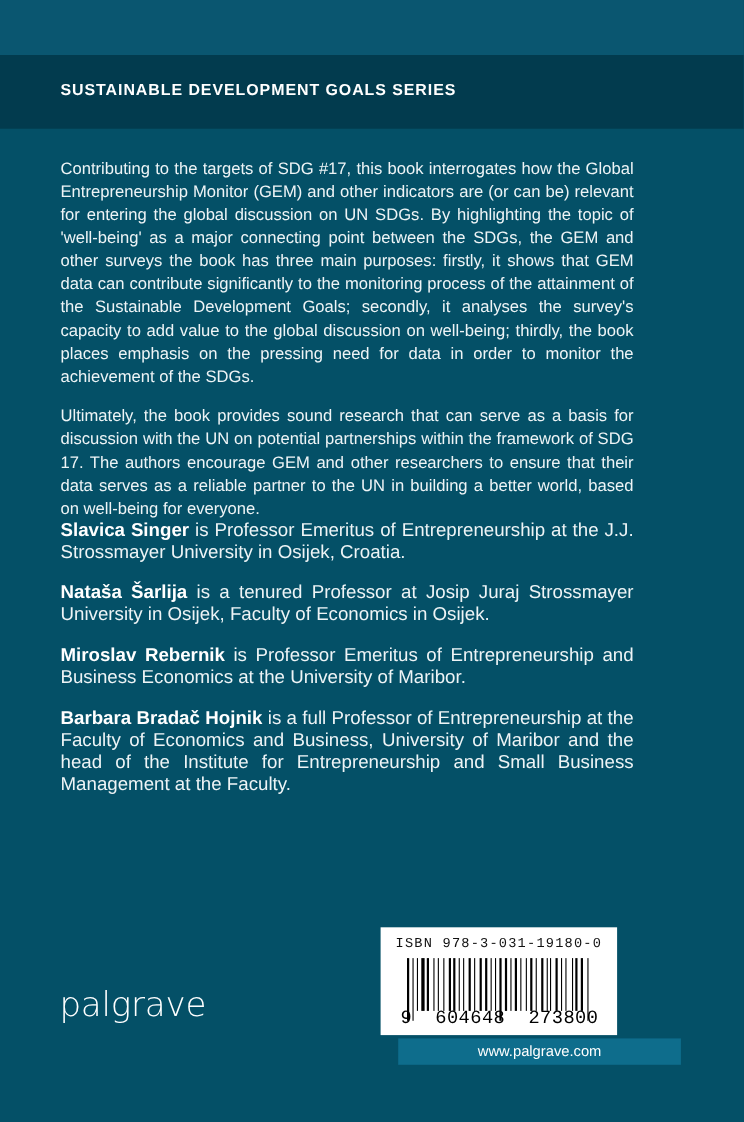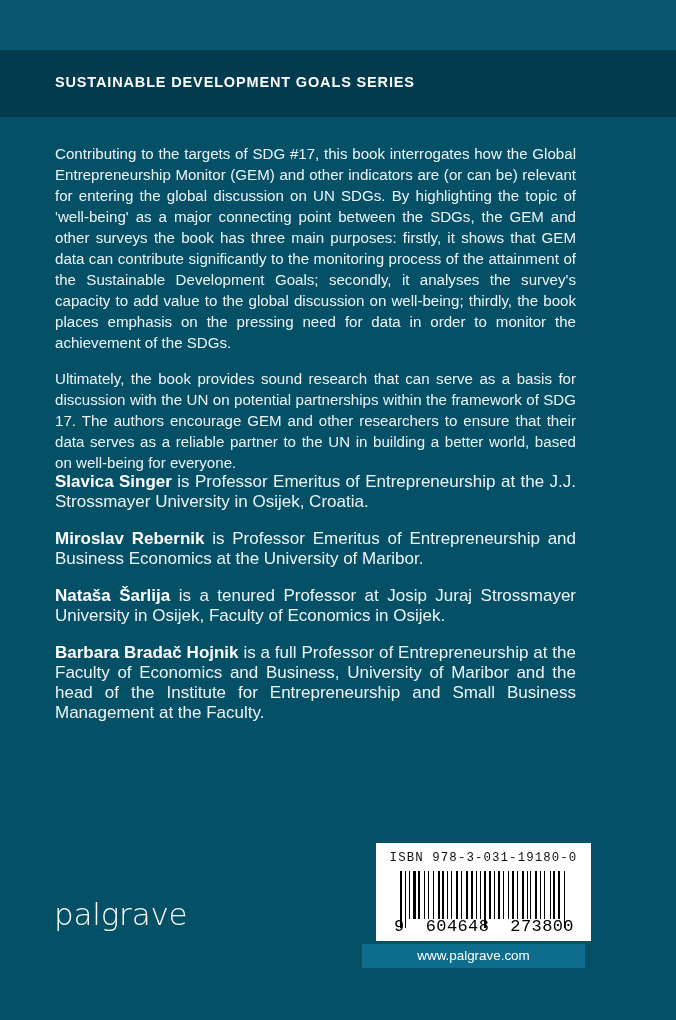--- a/index.html
+++ b/index.html
@@ -103,21 +103,21 @@
     font-size: 31px;
     line-height: 33px;
     font-weight: 300;
     letter-spacing: -0.2px;
     font-family: "DejaVu Sans", sans-serif;
   }
 
   
   .barcode-box {
     position: absolute;
-    left: 376px;
+    left: 346px;
     top: 843px;
     width: 215px;
     height: 98px;
     background: #ffffff;
   }
   .isbn-text {
     position: absolute;
     top: 8px;
     left: 0;
     width: 215px;
@@ -153,21 +153,21 @@
     font-size: 17px;
     letter-spacing: 0.4px;
     color: #000000;
     display: flex;
     justify-content: space-between;
   }
   .url-band {
     position: absolute;
     left: 362px;
     top: 944px;
-    width: 223px;
+    width: 257px;
     height: 24px;
     background: #0e6d8c;
   }
   .url-band span {
     display: block;
     text-align: center;
     line-height: 24px;
     font-size: 13.4px;
     color: #ffffff;
     font-family: "Liberation Sans", sans-serif;
@@ -186,24 +186,24 @@
   <div class="body-area">
     <p class="blurb">Contributing to the targets of SDG #17, this book interrogates how the Global Entrepreneurship Monitor (GEM) and other indicators are (or can be) relevant for entering the global discussion on UN SDGs. By highlighting the topic of 'well-being' as a major connecting point between the SDGs, the GEM and other surveys the book has three main purposes: firstly, it shows that GEM data can contribute significantly to the monitoring process of the attainment of the Sustainable Development Goals; secondly, it analyses the survey's capacity to add value to the global discussion on well-being; thirdly, the book places emphasis on the pressing need for data in order to monitor the achievement of the SDGs.</p>
     <p class="blurb">Ultimately, the book provides sound research that can serve as a basis for discussion with the UN on potential partnerships within the framework of SDG 17. The authors encourage GEM and other researchers to ensure that their data serves as a reliable partner to the UN in building a better world, based on well-being for everyone.</p>
   </div>
 
   <div class="bios">
     <p class="bio">
       <span class="nm">Slavica Singer</span><span> is Professor Emeritus of Entrepreneurship at the J.J. Strossmayer University in Osijek, Croatia.</span>
     </p>
     <p class="bio">
+      <span class="nm">Nataša Šarlija</span><span> is a tenured Professor at Josip Juraj Strossmayer University in Osijek, Faculty of Economics in Osijek.</span>
+    </p>
+    <p class="bio">
       <span class="nm">Miroslav Rebernik</span><span> is Professor Emeritus of Entrepreneurship and Business Economics at the University of Maribor.</span>
-    </p>
-    <p class="bio">
-      <span class="nm">Nataša Šarlija</span><span> is a tenured Professor at Josip Juraj Strossmayer University in Osijek, Faculty of Economics in Osijek.</span>
     </p>
     <p class="bio">
       <span class="nm">Barbara Bradač Hojnik</span><span> is a full Professor of Entrepreneurship at the Faculty of Economics and Business, University of Maribor and the head of the Institute for Entrepreneurship and Small Business Management at the Faculty.</span>
     </p>
   </div>
 
   <div class="logo">
     <div class="l1">palgrave</div>
   </div>
 

